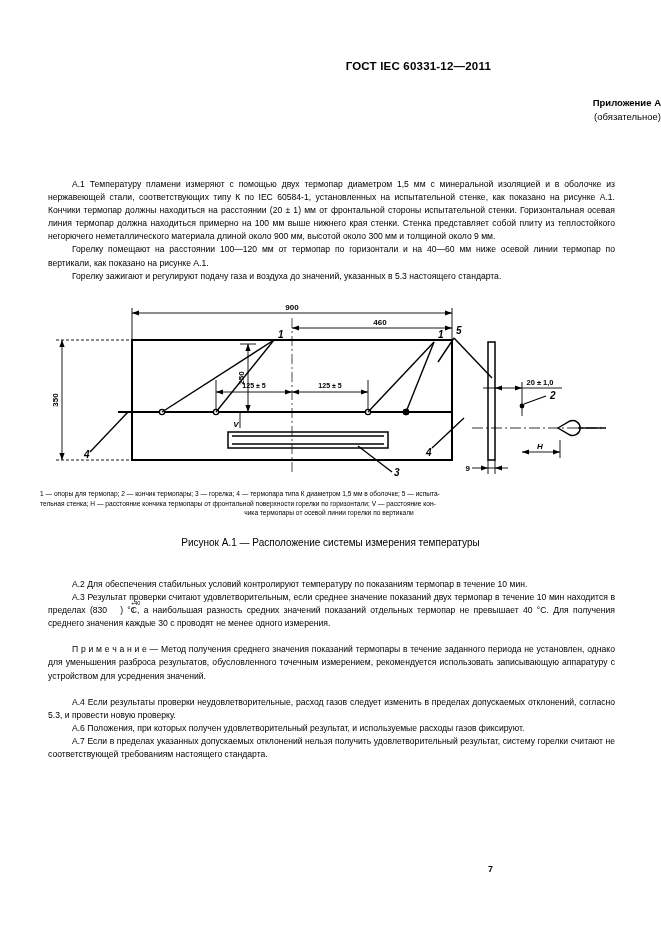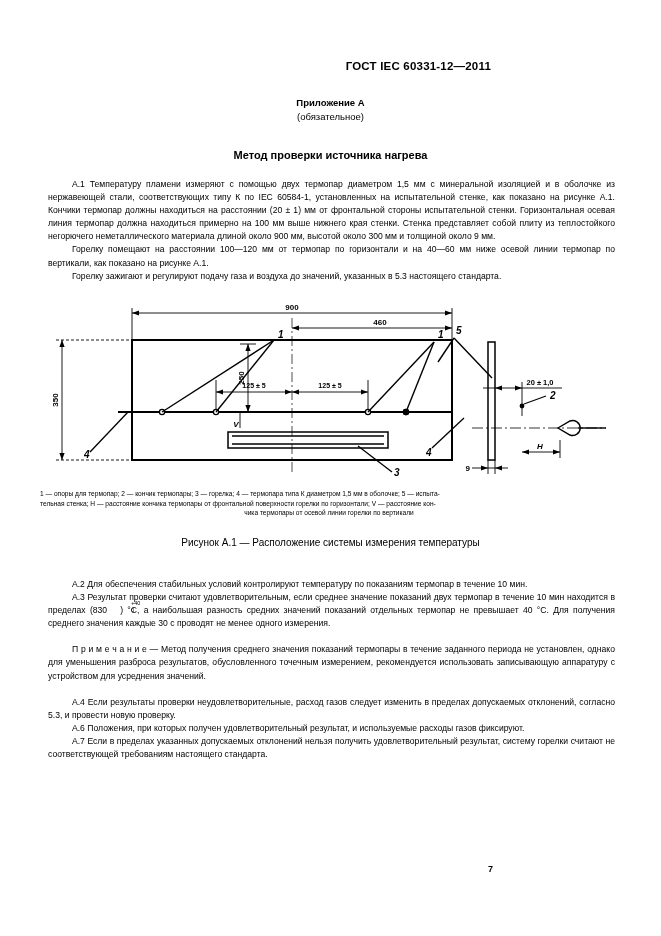--- a/index.html
+++ b/index.html
@@ -33,21 +33,21 @@
     letter-spacing: 0.2px;
     white-space: nowrap;
   }
 
   
   .annex-block {
     position: absolute;
     top: 96px;
     left: 0;
     width: 661px;
-    text-align: center;
+    text-align: right;
   }
   .annex-line1 {
     font-size: 9.5px;
     font-weight: bold;
     line-height: 14px;
   }
   .annex-line2 {
     font-size: 9.5px;
     font-weight: normal;
     line-height: 14px;
@@ -144,21 +144,20 @@
 
 <div class="page">
 
   <div class="doc-header">ГОСТ IEC 60331-12—2011</div>
 
   <div class="annex-block">
     <div class="annex-line1">Приложение А</div>
     <div class="annex-line2">(обязательное)</div>
   </div>
 
-  <div class="method-title">Метод проверки источника нагрева</div>
 
   <div class="body-text" style="top:178px;">
     <p>А.1  Температуру пламени измеряют с помощью двух термопар диаметром 1,5 мм с минеральной изоляцией и в оболочке из нержавеющей стали, соответствующих типу К по IEC 60584-1, установленных на испытательной стенке, как показано на рисунке А.1. Кончики термопар должны находиться на расстоянии (20 ± 1) мм от фронтальной стороны испытательной стенки. Горизонтальная осевая линия термопар должна находиться примерно на 100 мм выше нижнего края стенки. Стенка представляет собой плиту из теплостойкого негорючего неметаллического материала длиной около 900 мм, высотой около 300 мм и толщиной около 9 мм.</p>
     <p>Горелку помещают на расстоянии 100—120 мм от термопар по горизонтали и на 40—60 мм ниже осевой линии термопар по вертикали, как показано на рисунке А.1.</p>
     <p>Горелку зажигают и регулируют подачу газа и воздуха до значений, указанных в 5.3 настоящего стандарта.</p>
   </div>
 
   <div class="figure-area">
     <svg width="580" height="180" viewBox="0 0 580 180" xmlns="http://www.w3.org/2000/svg">
       <g stroke="#000" fill="none" stroke-width="1.4" shape-rendering="crispEdges">

